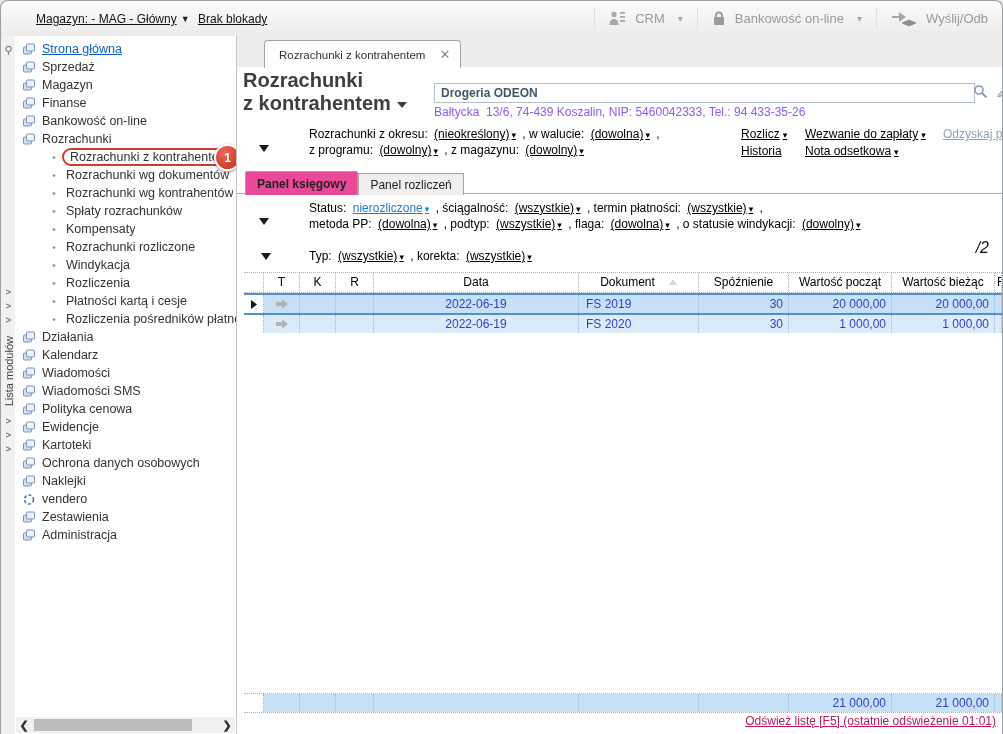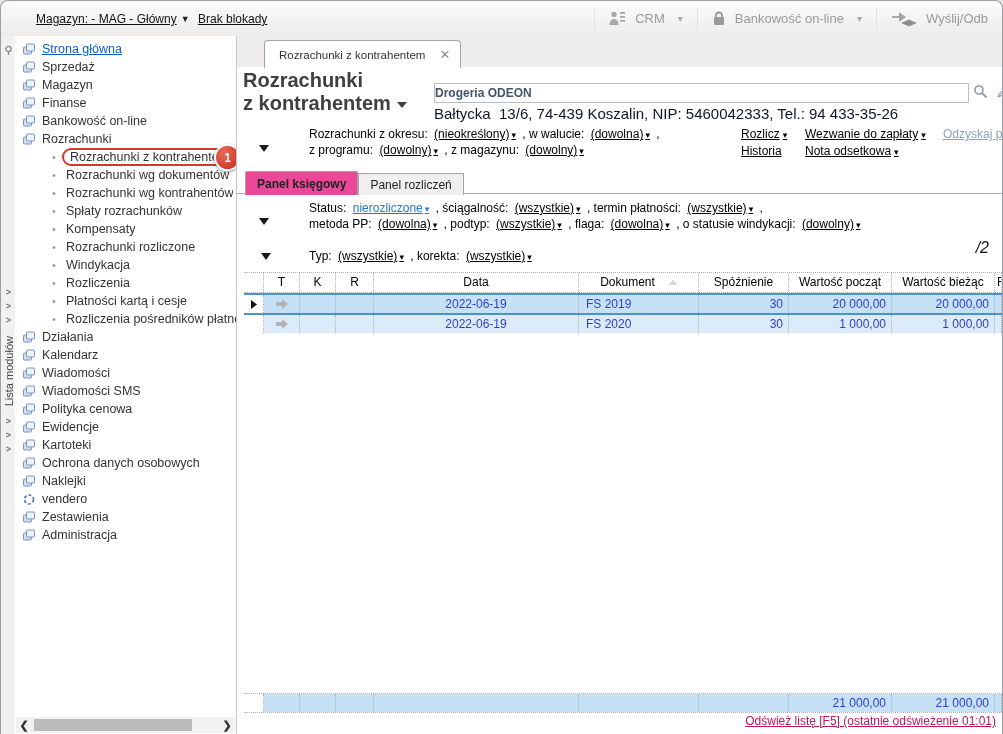--- a/index.html
+++ b/index.html
@@ -42,24 +42,24 @@
 
   
   .tabstrip{position:absolute;left:236px;top:35px;right:0;height:31px;background:#efedec;border-bottom:1px solid #c3c1be}
   .doc-tab{position:absolute;left:27px;top:4px;height:27px;background:#fff;border:1px solid #a5a3a0;border-bottom:none;border-radius:4px 4px 0 0;display:flex;align-items:center;gap:14px;padding:0 10px 0 14px;font-size:11.5px;color:#333;z-index:3;cursor:pointer}
   .tab-close{color:#8a8a8a;font-size:13px;line-height:13px;cursor:pointer}
 
   
   .content{position:absolute;left:236px;top:66px;right:0;bottom:0;background:#fff;overflow:hidden}
   .page-title{position:absolute;left:6px;top:2px;font-size:20px;font-weight:700;color:#3f3f3f;line-height:23px}
   .title-caret{display:inline-block;width:0;height:0;border-left:5px solid transparent;border-right:5px solid transparent;border-top:6px solid #3f3f3f;margin-left:6px;vertical-align:2px;cursor:pointer}
-  .contractor-box{position:absolute;left:197px;top:16px;width:533px;height:18px;border:1px solid #b3bfcb;background:#fff;display:flex;align-items:center;font-size:12px;font-weight:700;color:#42566b;cursor:text}
+  .contractor-box{position:absolute;left:197px;top:16px;width:533px;height:18px;border:1px solid #b3bfcb;background:#fff;display:flex;align-items:center;padding-left:6px;font-size:12px;font-weight:700;color:#42566b;cursor:text}
   .ctr-icons{position:absolute;left:736px;top:17px;display:flex;gap:8px}
   .ctr-icons span{cursor:pointer}
-  .contractor-details{position:absolute;left:197px;top:38px;font-size:15px;color:#0f172a;white-space:pre}
+  .contractor-details{position:absolute;left:197px;top:38px;font-size:12px;color:#8b5cf6;white-space:pre}
 
   .expander{position:absolute;width:0;height:0;border-left:5px solid transparent;border-right:5px solid transparent;border-top:7px solid #1a1a1a;cursor:pointer}
   .exp1{left:22px;top:78px}
   .exp2{left:22px;top:151px}
   .exp3{left:24px;top:186px}
 
   .fline{white-space:nowrap;font-size:12px;color:#000;line-height:16px;height:16px}
   .filters-top{position:absolute;left:72px;top:59px}
   .dd{color:#000;text-decoration:underline;cursor:pointer;margin:0 3px;white-space:nowrap}
   .dd::after{content:"▾";font-size:9px;margin-left:2px}

